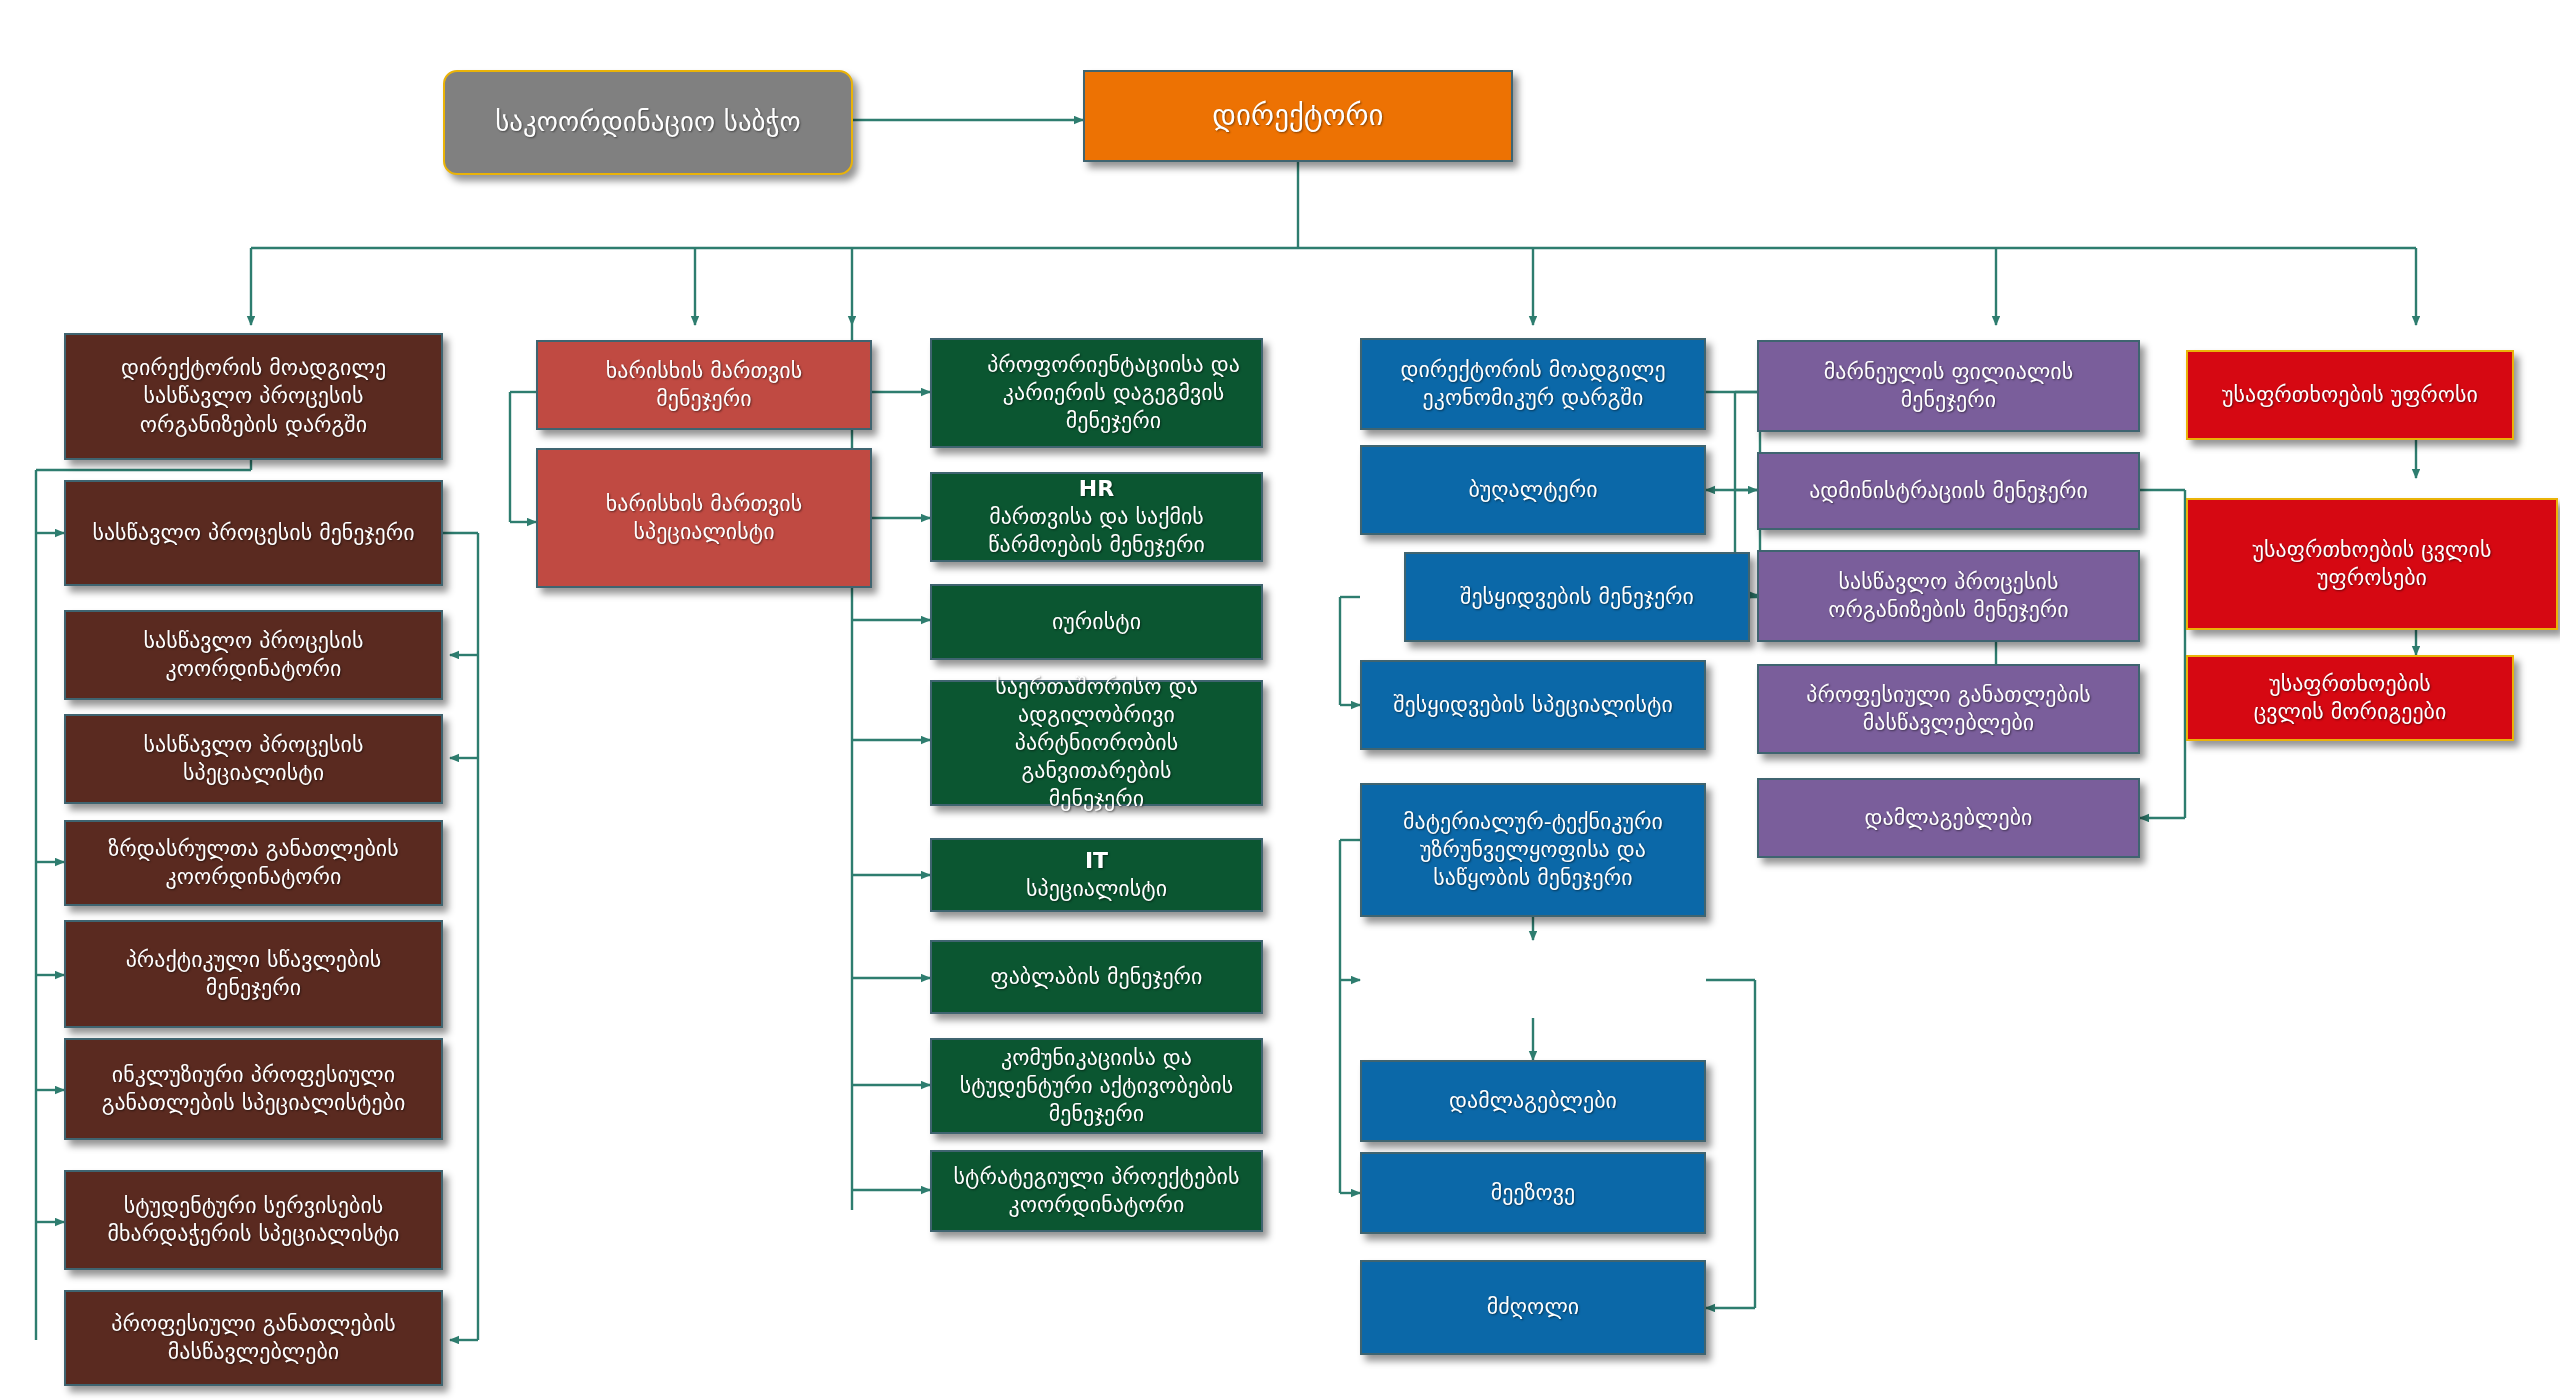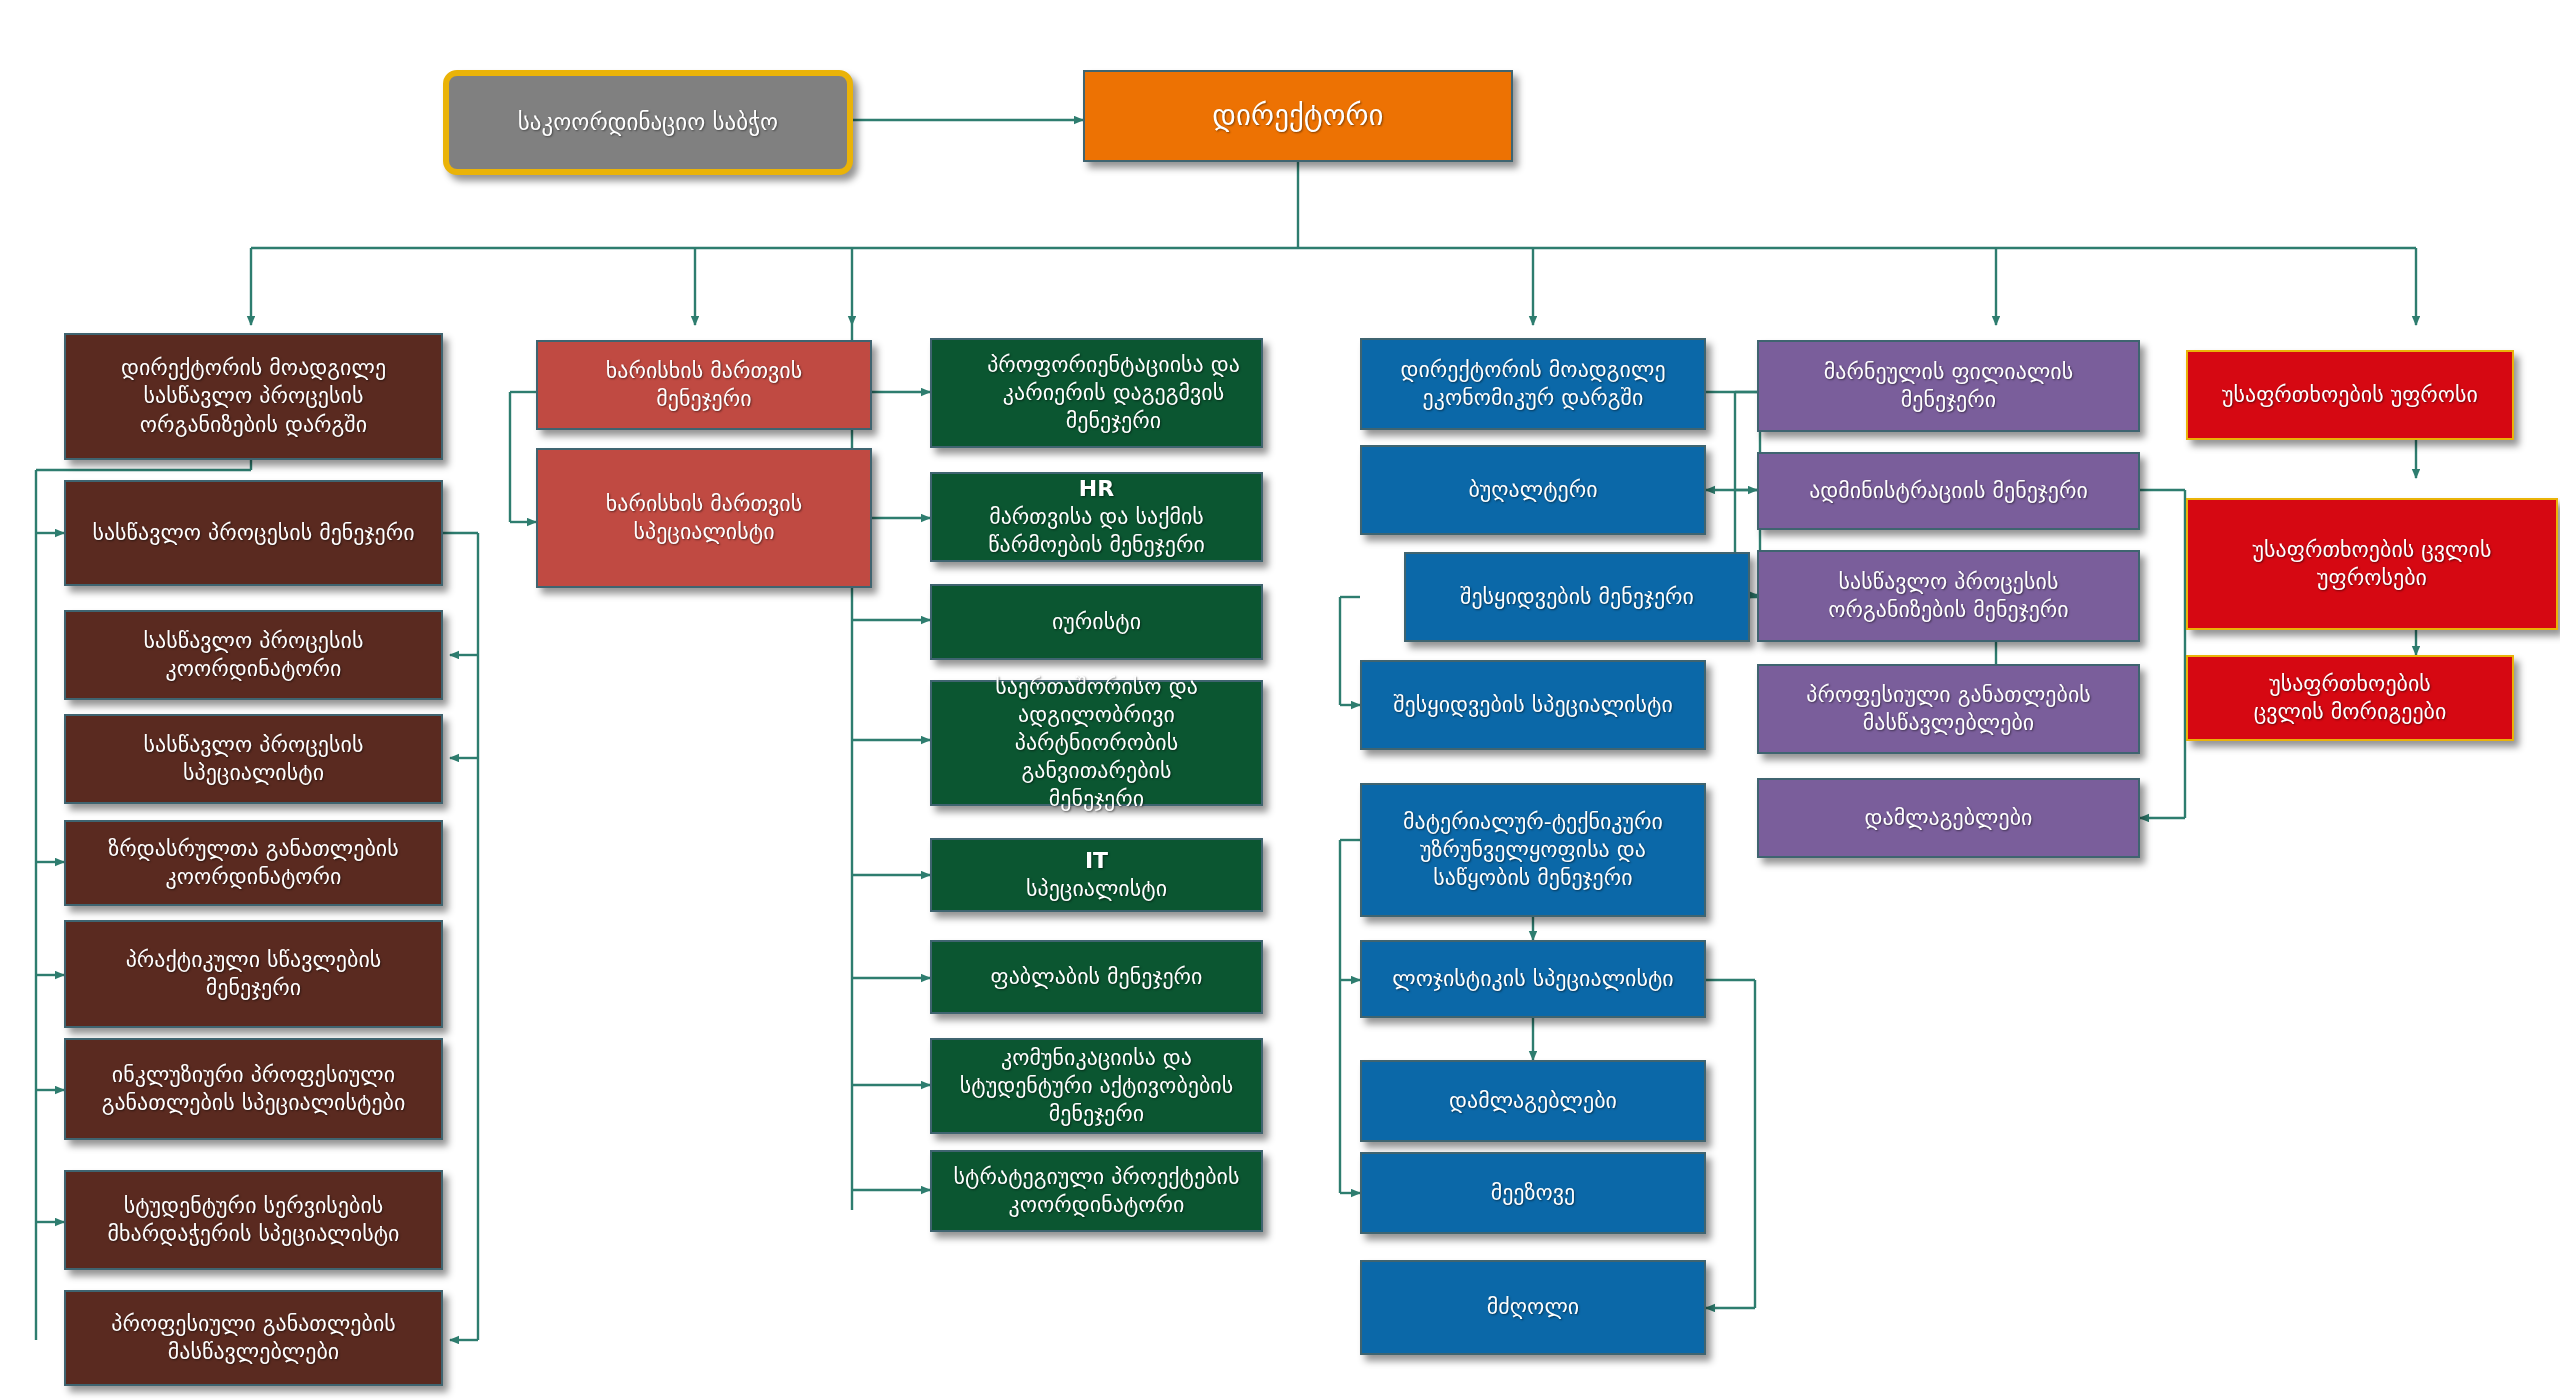--- a/index.html
+++ b/index.html
@@ -15,21 +15,21 @@
     text-align:center;
     color:#ffffff;
     border:2px solid #3f6470;
     box-shadow:5px 6px 7px rgba(0,0,0,.42);
     line-height:1.28;
     padding:4px 10px;
     font-weight:400;
   }
   .node span{display:block;width:100%;white-space:pre-line;}
 
-  .t-council{background:#808080;border:6px solid #eab308;border-radius:14px;font-size:23px;text-shadow:1px 1px 2px rgba(0,0,0,.45);}
+  .t-council{background:#808080;border:2px solid #eab308;border-radius:14px;font-size:27px;text-shadow:1px 1px 2px rgba(0,0,0,.45);}
   .t-director{background:#ED7203;border:2px solid #3f6470;font-size:29px;text-shadow:1px 1px 2px rgba(0,0,0,.45);}
   .t-brown{background:#5A2A20;font-size:22px;text-shadow:1px 1px 2px rgba(0,0,0,.5);}
   .t-salmon{background:#C04A42;font-size:22px;text-shadow:1px 1px 2px rgba(0,0,0,.5);}
   .t-green{background:#0B5631;font-size:22px;text-shadow:1px 1px 2px rgba(0,0,0,.5);}
   .t-blue{background:#0B68A8;font-size:22px;text-shadow:1px 1px 2px rgba(0,0,0,.5);}
   .t-purple{background:#7A5E9B;font-size:22px;text-shadow:1px 1px 2px rgba(0,0,0,.5);}
   .t-red{background:#D60812;border:2px solid #eab308;font-size:22px;text-shadow:1px 1px 2px rgba(0,0,0,.5);}
   .bold{font-weight:bold;}
 </style>
 </head>
@@ -225,23 +225,20 @@
     <span>შესყიდვების მენეჯერი</span>
   </div>
   <div class="node t-blue" style="left:1360px;top:660px;width:346px;height:90px;">
     <span>შესყიდვების სპეციალისტი</span>
   </div>
   <div class="node t-blue" style="left:1360px;top:783px;width:346px;height:134px;">
     <span>მატერიალურ-ტექნიკური
 უზრუნველყოფისა და
 საწყობის მენეჯერი</span>
   </div>
-  <div class="node t-blue" style="left:1360px;top:940px;width:346px;height:78px;">
-    <span>ლოჯისტიკის სპეციალისტი</span>
-  </div>
   <div class="node t-blue" style="left:1360px;top:1060px;width:346px;height:82px;">
     <span>დამლაგებლები</span>
   </div>
   <div class="node t-blue" style="left:1360px;top:1152px;width:346px;height:82px;">
     <span>მეეზოვე</span>
   </div>
   <div class="node t-blue" style="left:1360px;top:1260px;width:346px;height:95px;">
     <span>მძღოლი</span>
   </div>
 

